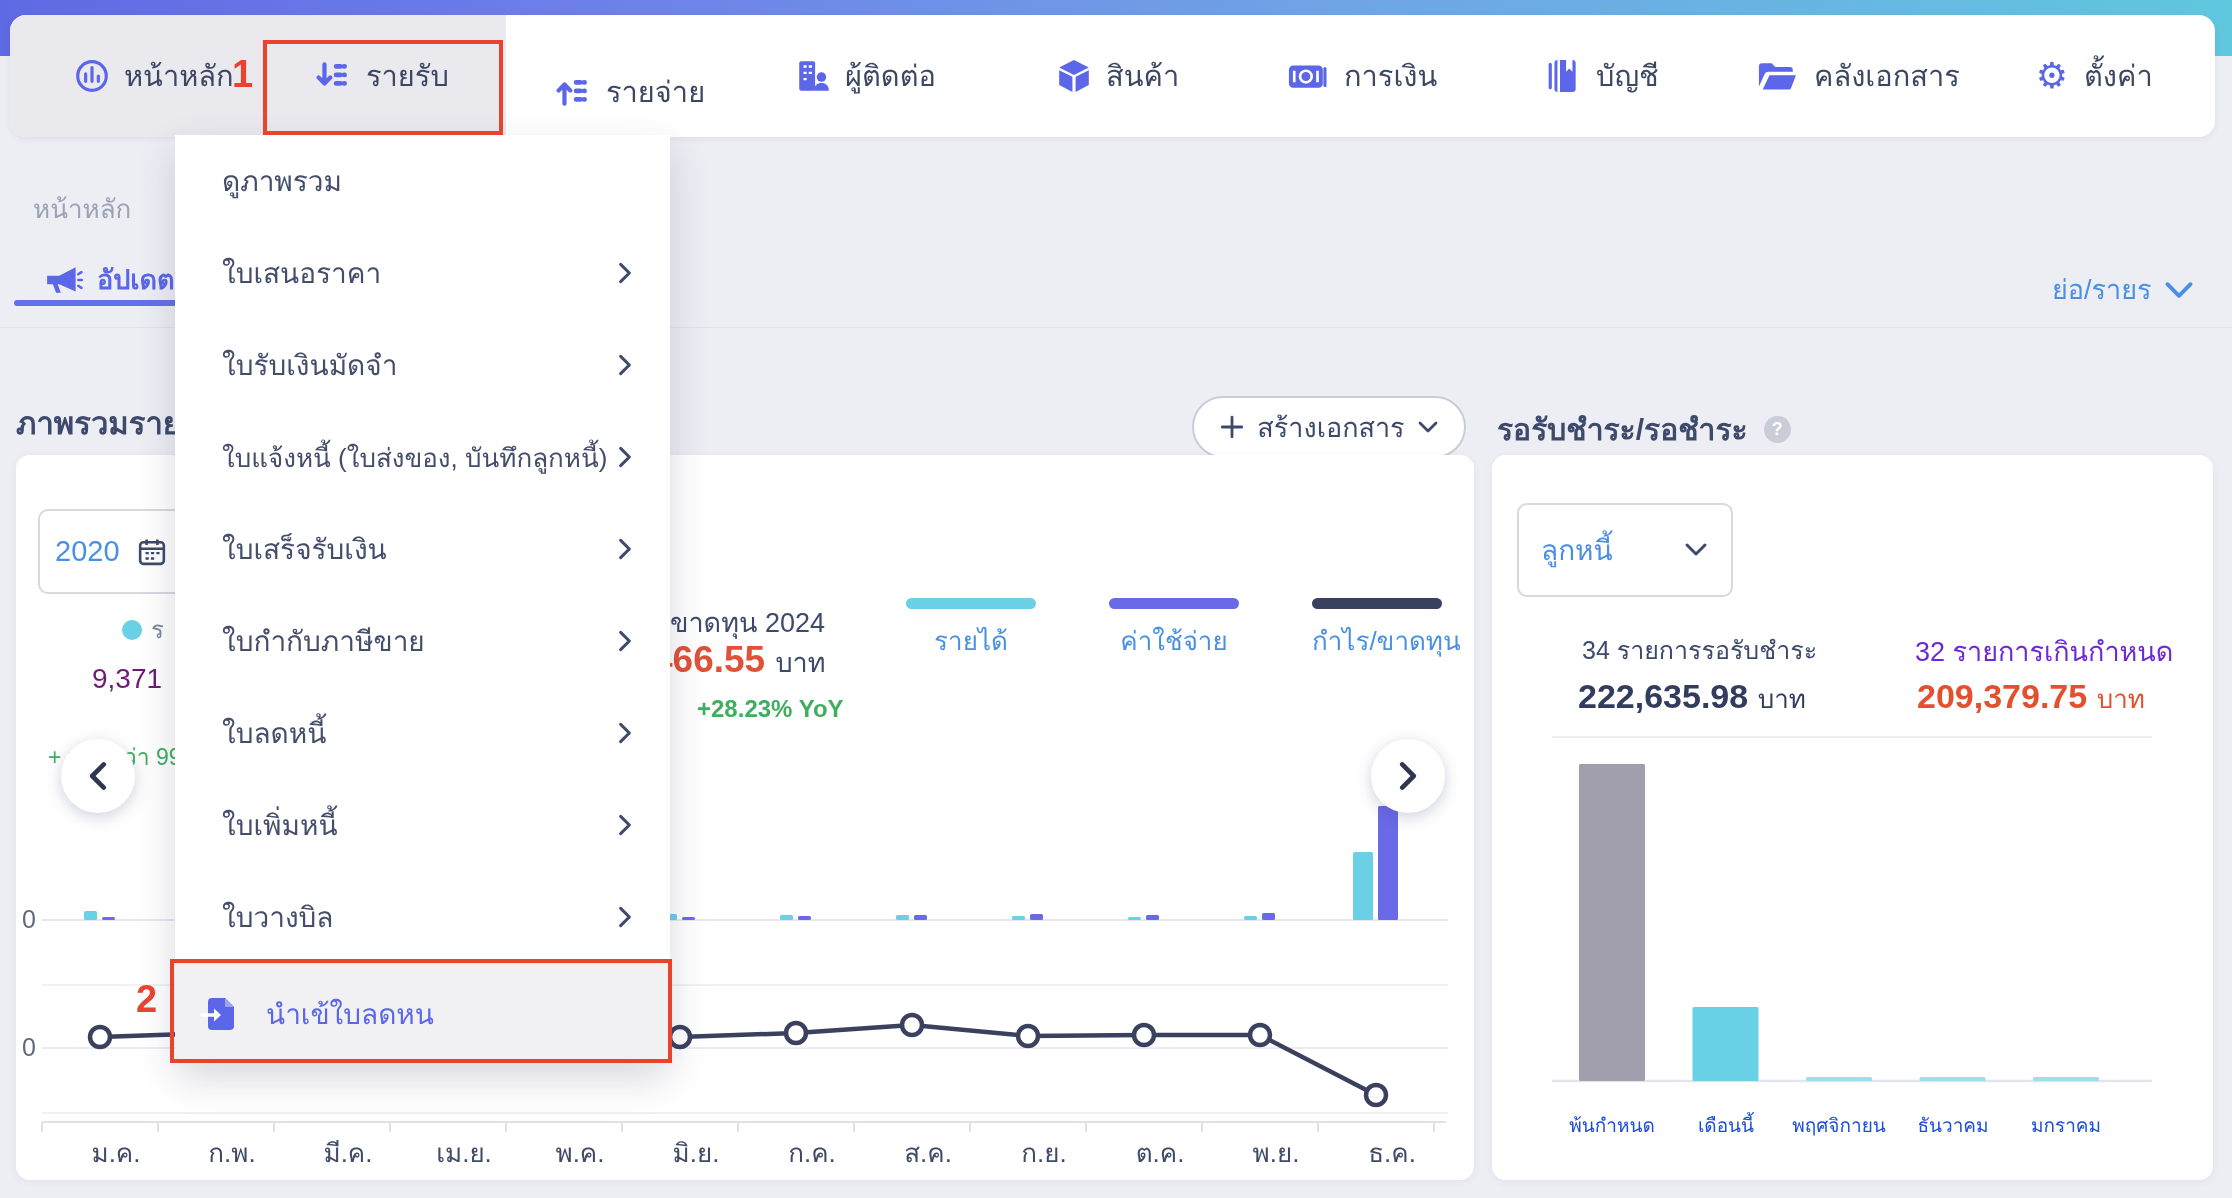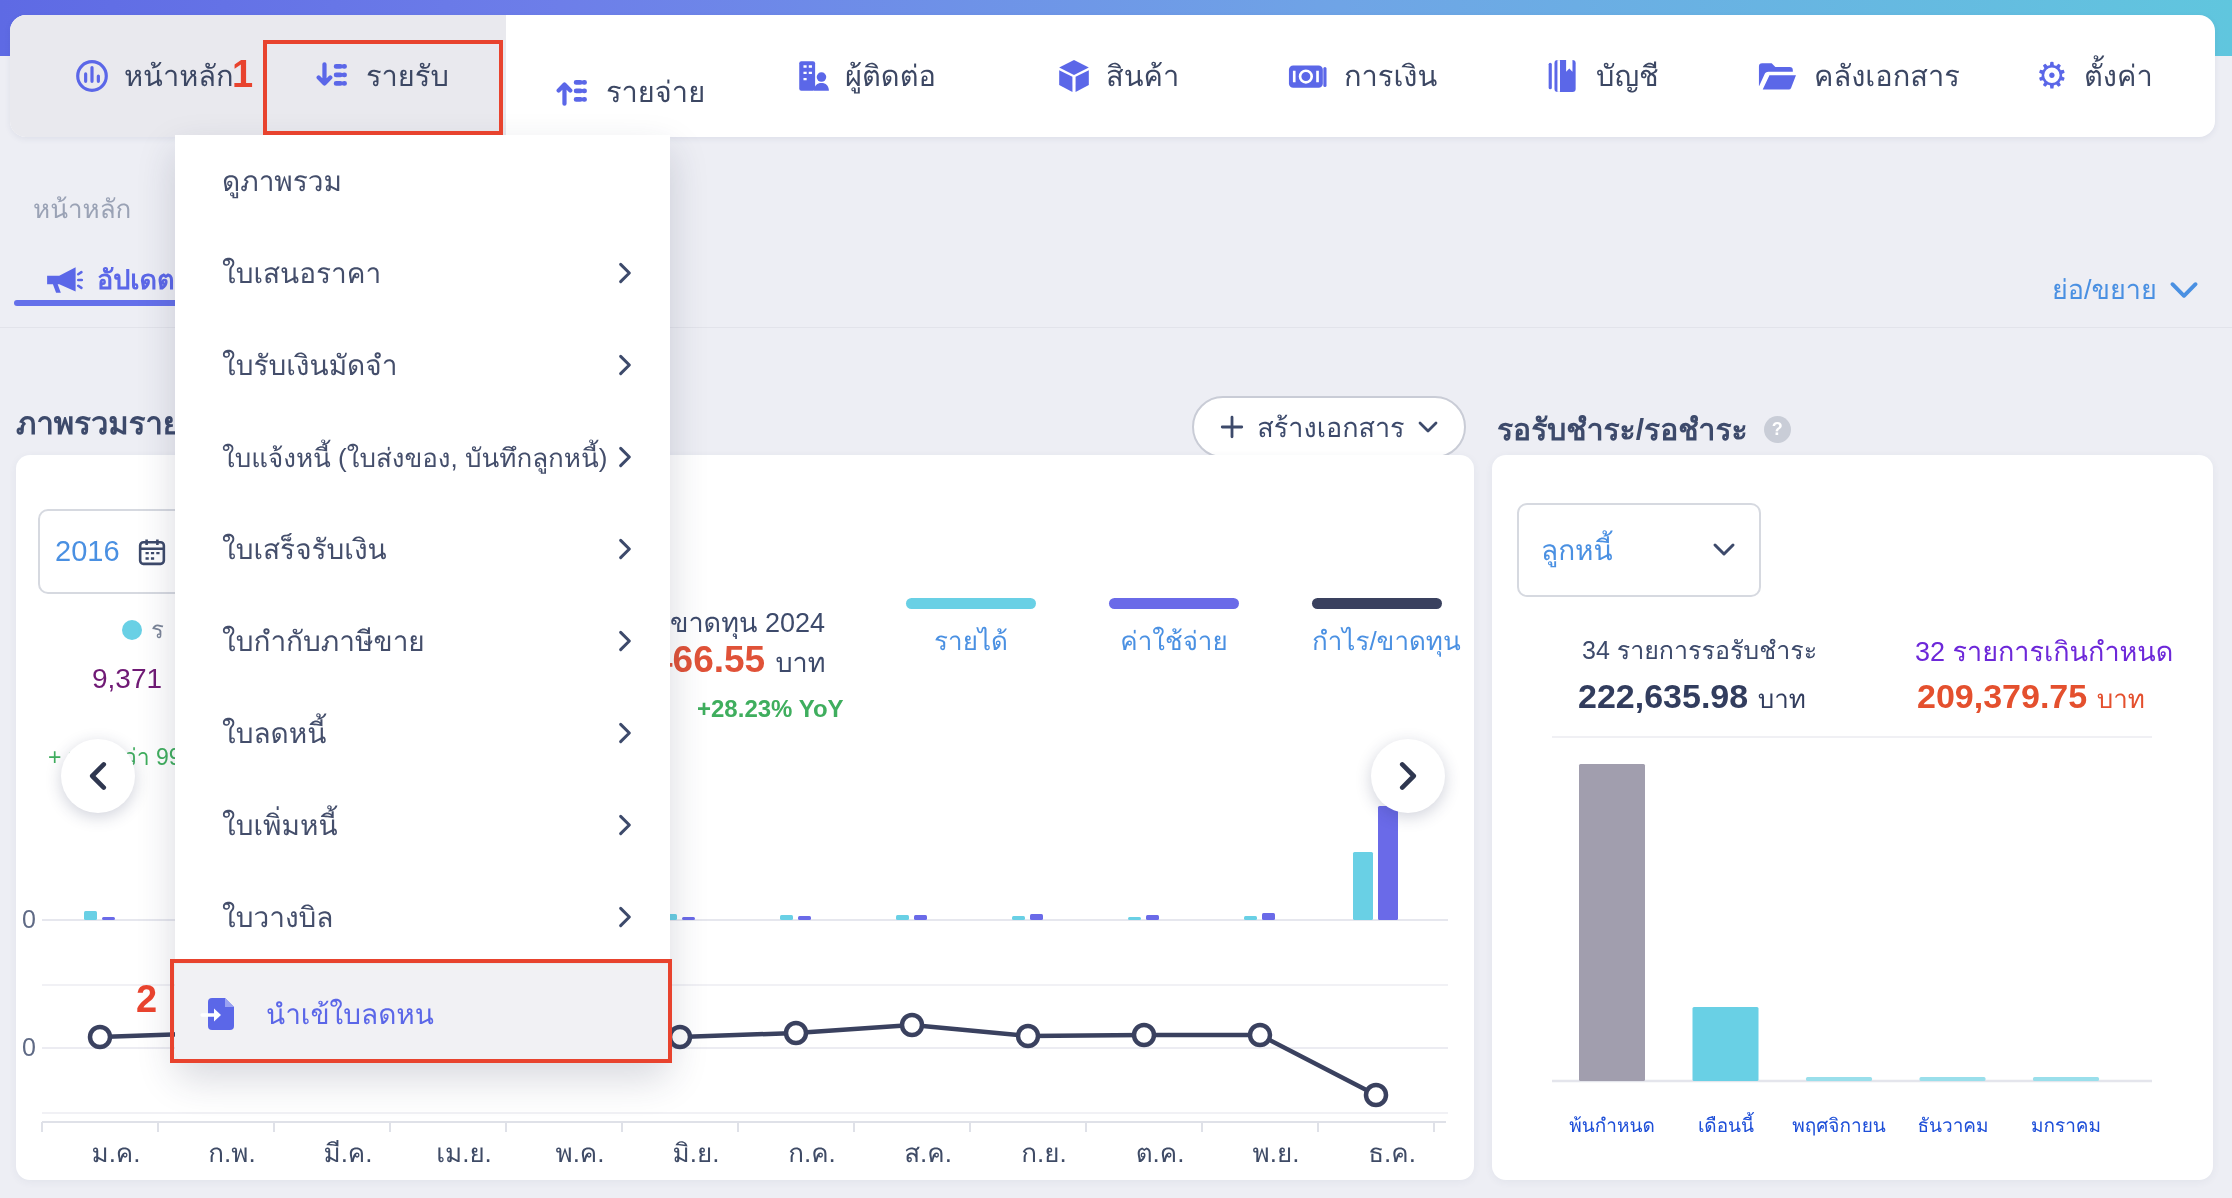--- a/index.html
+++ b/index.html
@@ -44,21 +44,21 @@
   #profit-val span.unit{font-size:27px;font-weight:normal;color:#3d4a6b;}
   #profit-yoy{left:681px;top:240px;font-size:24px;font-weight:bold;color:#3fae5e;}
   .legitem{position:absolute;top:143px;width:130px;text-align:center;}
   .legpill{height:11px;border-radius:6px;margin-bottom:11px;}
   .legitem span{font-size:26px;color:#4a90e2;white-space:nowrap;}
   .arrowbtn{width:74px;height:74px;border-radius:50%;background:#fff;box-shadow:0 4px 16px rgba(40,50,90,.22);display:flex;align-items:center;justify-content:center;z-index:8;}
   .ylab{font-size:25px;color:#5f6a85;width:26px;text-align:right;}
   .mlab{font-size:26px;color:#3f4b66;width:92px;text-align:center;}
   .catlab{font-size:19px;color:#1d4ed8;width:112px;text-align:center;}
   
-  #selbox{left:25px;top:48px;width:244px;height:94px;border:2px solid #d6d9e0;border-radius:10px;box-sizing:border-box;display:flex;align-items:center;justify-content:space-between;padding:0 22px;}
+  #selbox{left:25px;top:48px;width:216px;height:94px;border:2px solid #d6d9e0;border-radius:10px;box-sizing:border-box;display:flex;align-items:center;justify-content:space-between;padding:0 22px;}
   #selbox span{color:#4a90e2;font-size:28px;}
   #recv-cnt{left:90px;top:175px;font-size:25px;color:#3d4a6b;}
   #recv-amt{left:86px;top:222px;font-size:34px;font-weight:bold;color:#323d5e;}
   #ovd-cnt{left:423px;top:175px;font-size:27px;color:#6d28d9;}
   #ovd-amt{left:425px;top:222px;font-size:34px;font-weight:bold;color:#e4502e;}
   .unit2{font-size:26px;font-weight:normal;}
   
   #menu{left:175px;top:135px;width:495px;height:928px;background:#fff;border-radius:0 0 14px 14px;box-shadow:0 16px 38px rgba(40,45,80,.18);z-index:10;}
   .mitem{position:absolute;left:0;width:495px;height:92px;display:flex;align-items:center;justify-content:space-between;padding:0 34px 0 47px;box-sizing:border-box;}
   .mitem span.txt{font-size:28px;color:#444e6b;white-space:nowrap;}
@@ -181,21 +181,21 @@
           <path d="M2 12v8h5.5l3 8h4.5l-3-8h1.5L29 27V4L13.5 12Z" fill="#5b67e8"></path>
           <path d="M31.5 10.5l3-2M31.5 16h3.5M31.5 21.5l3 2" stroke="#5b67e8" stroke-width="2.4" stroke-linecap="round"></path>
         </svg>
     </span>
     <span style="font-size:27px;font-weight:bold;color:#5b67e8;">อัปเดตล</span>
   </div>
   <div id="tab-underline" class="abs"></div>
   <div id="tabdivider" class="abs"></div>
 
   <div id="collapse" class="abs">
-    <span>ย่อ/ขยาย</span>
+    <span>ย่อ/รายร</span>
     <span>
       <svg width="30" height="24" viewBox="0 0 26 20">
           <polyline points="3,5 13,15 23,5" fill="none" stroke="#4a90e2" stroke-width="3.4" stroke-linecap="round" stroke-linejoin="round"></polyline>
         </svg>
     </span>
   </div>
 
   <span id="ov-title" class="abs">ภาพรวมราย</span>
 
   <div id="create-btn" class="abs">
@@ -213,21 +213,21 @@
   </div>
 
   <div id="pend-title" class="abs">
     <span>รอรับชำระ/รอชำระ</span>
     <span class="qbadge">?</span>
   </div>
 
   <div id="left-card" class="abs card">
 
     <div id="yearbox" class="abs">
-      <span class="yr">2016</span>
+      <span class="yr">2020</span>
       <span>
         <svg width="28" height="28" viewBox="0 0 26 26">
             <rect x="2" y="4" width="22" height="20" rx="3" fill="none" stroke="#3d4a6b" stroke-width="2.4"></rect>
             <path d="M8 1.5v5M18 1.5v5M2 10h22" stroke="#3d4a6b" stroke-width="2.4"></path>
             <path d="M7 14h3M12 14h3M17 14h3M7 19h3M12 19h3" stroke="#3d4a6b" stroke-width="2.2"></path>
           </svg>
       </span>
     </div>
 
     <div id="minileg" class="abs">

